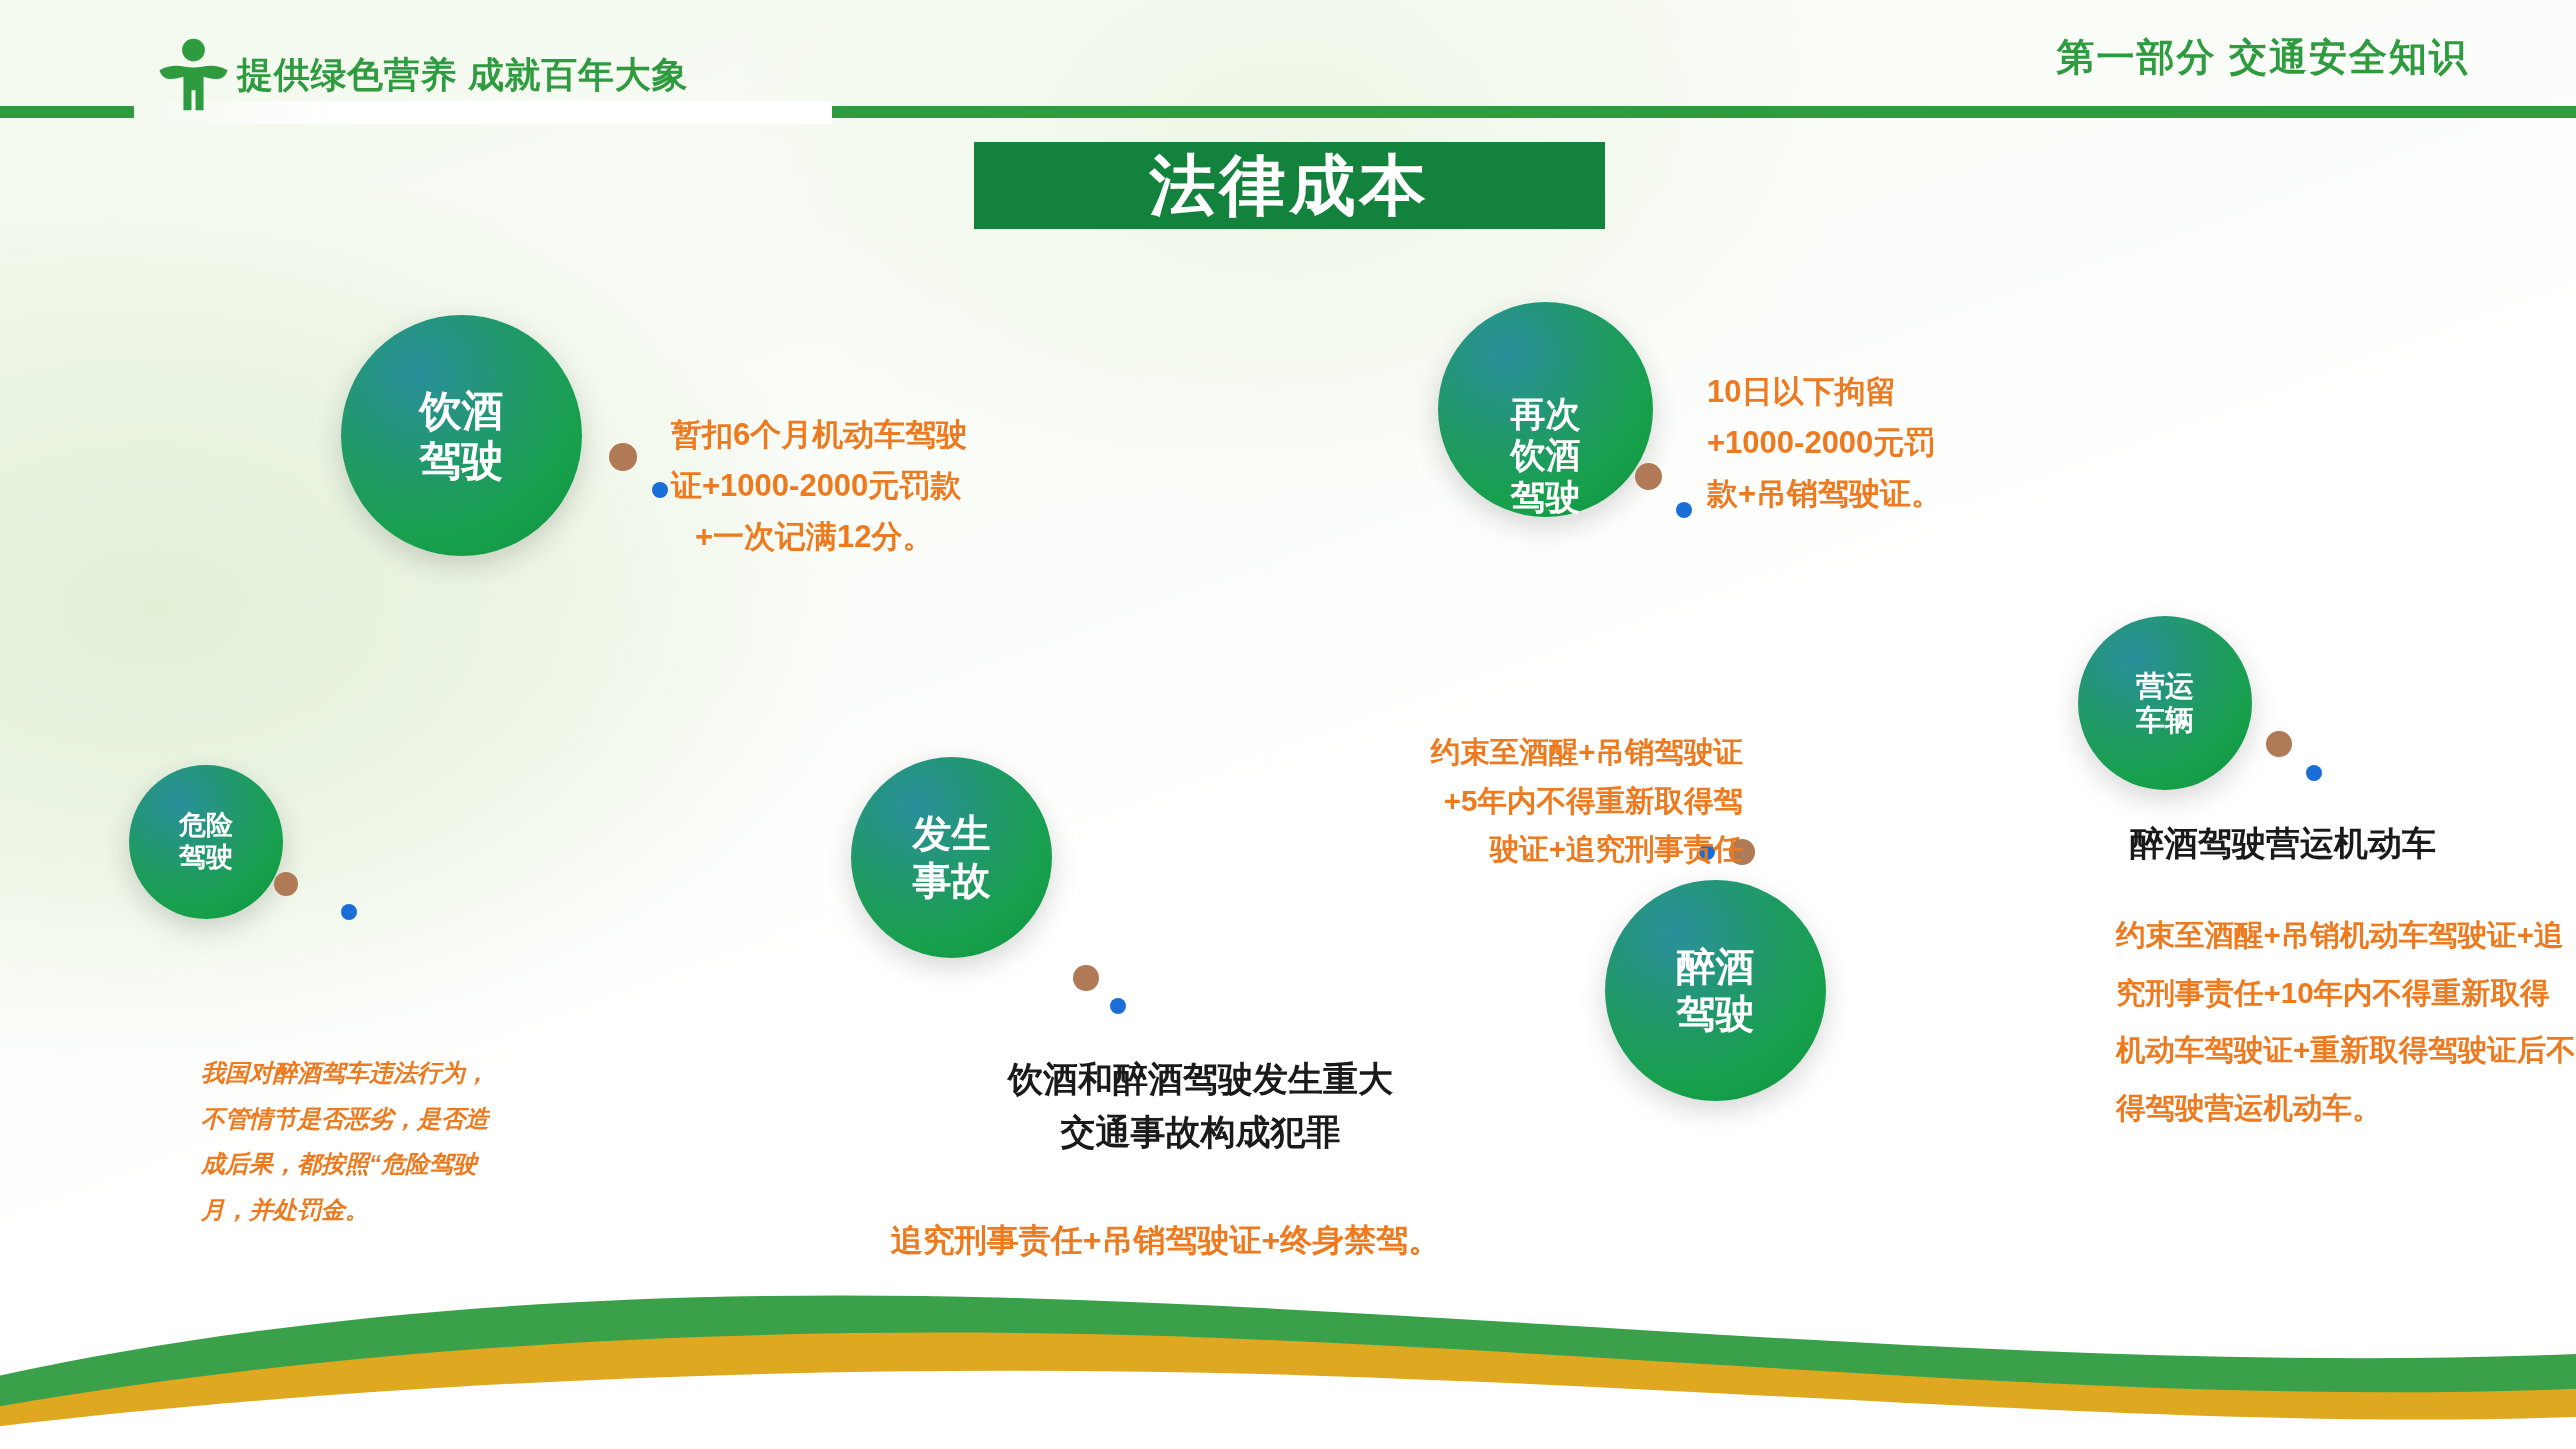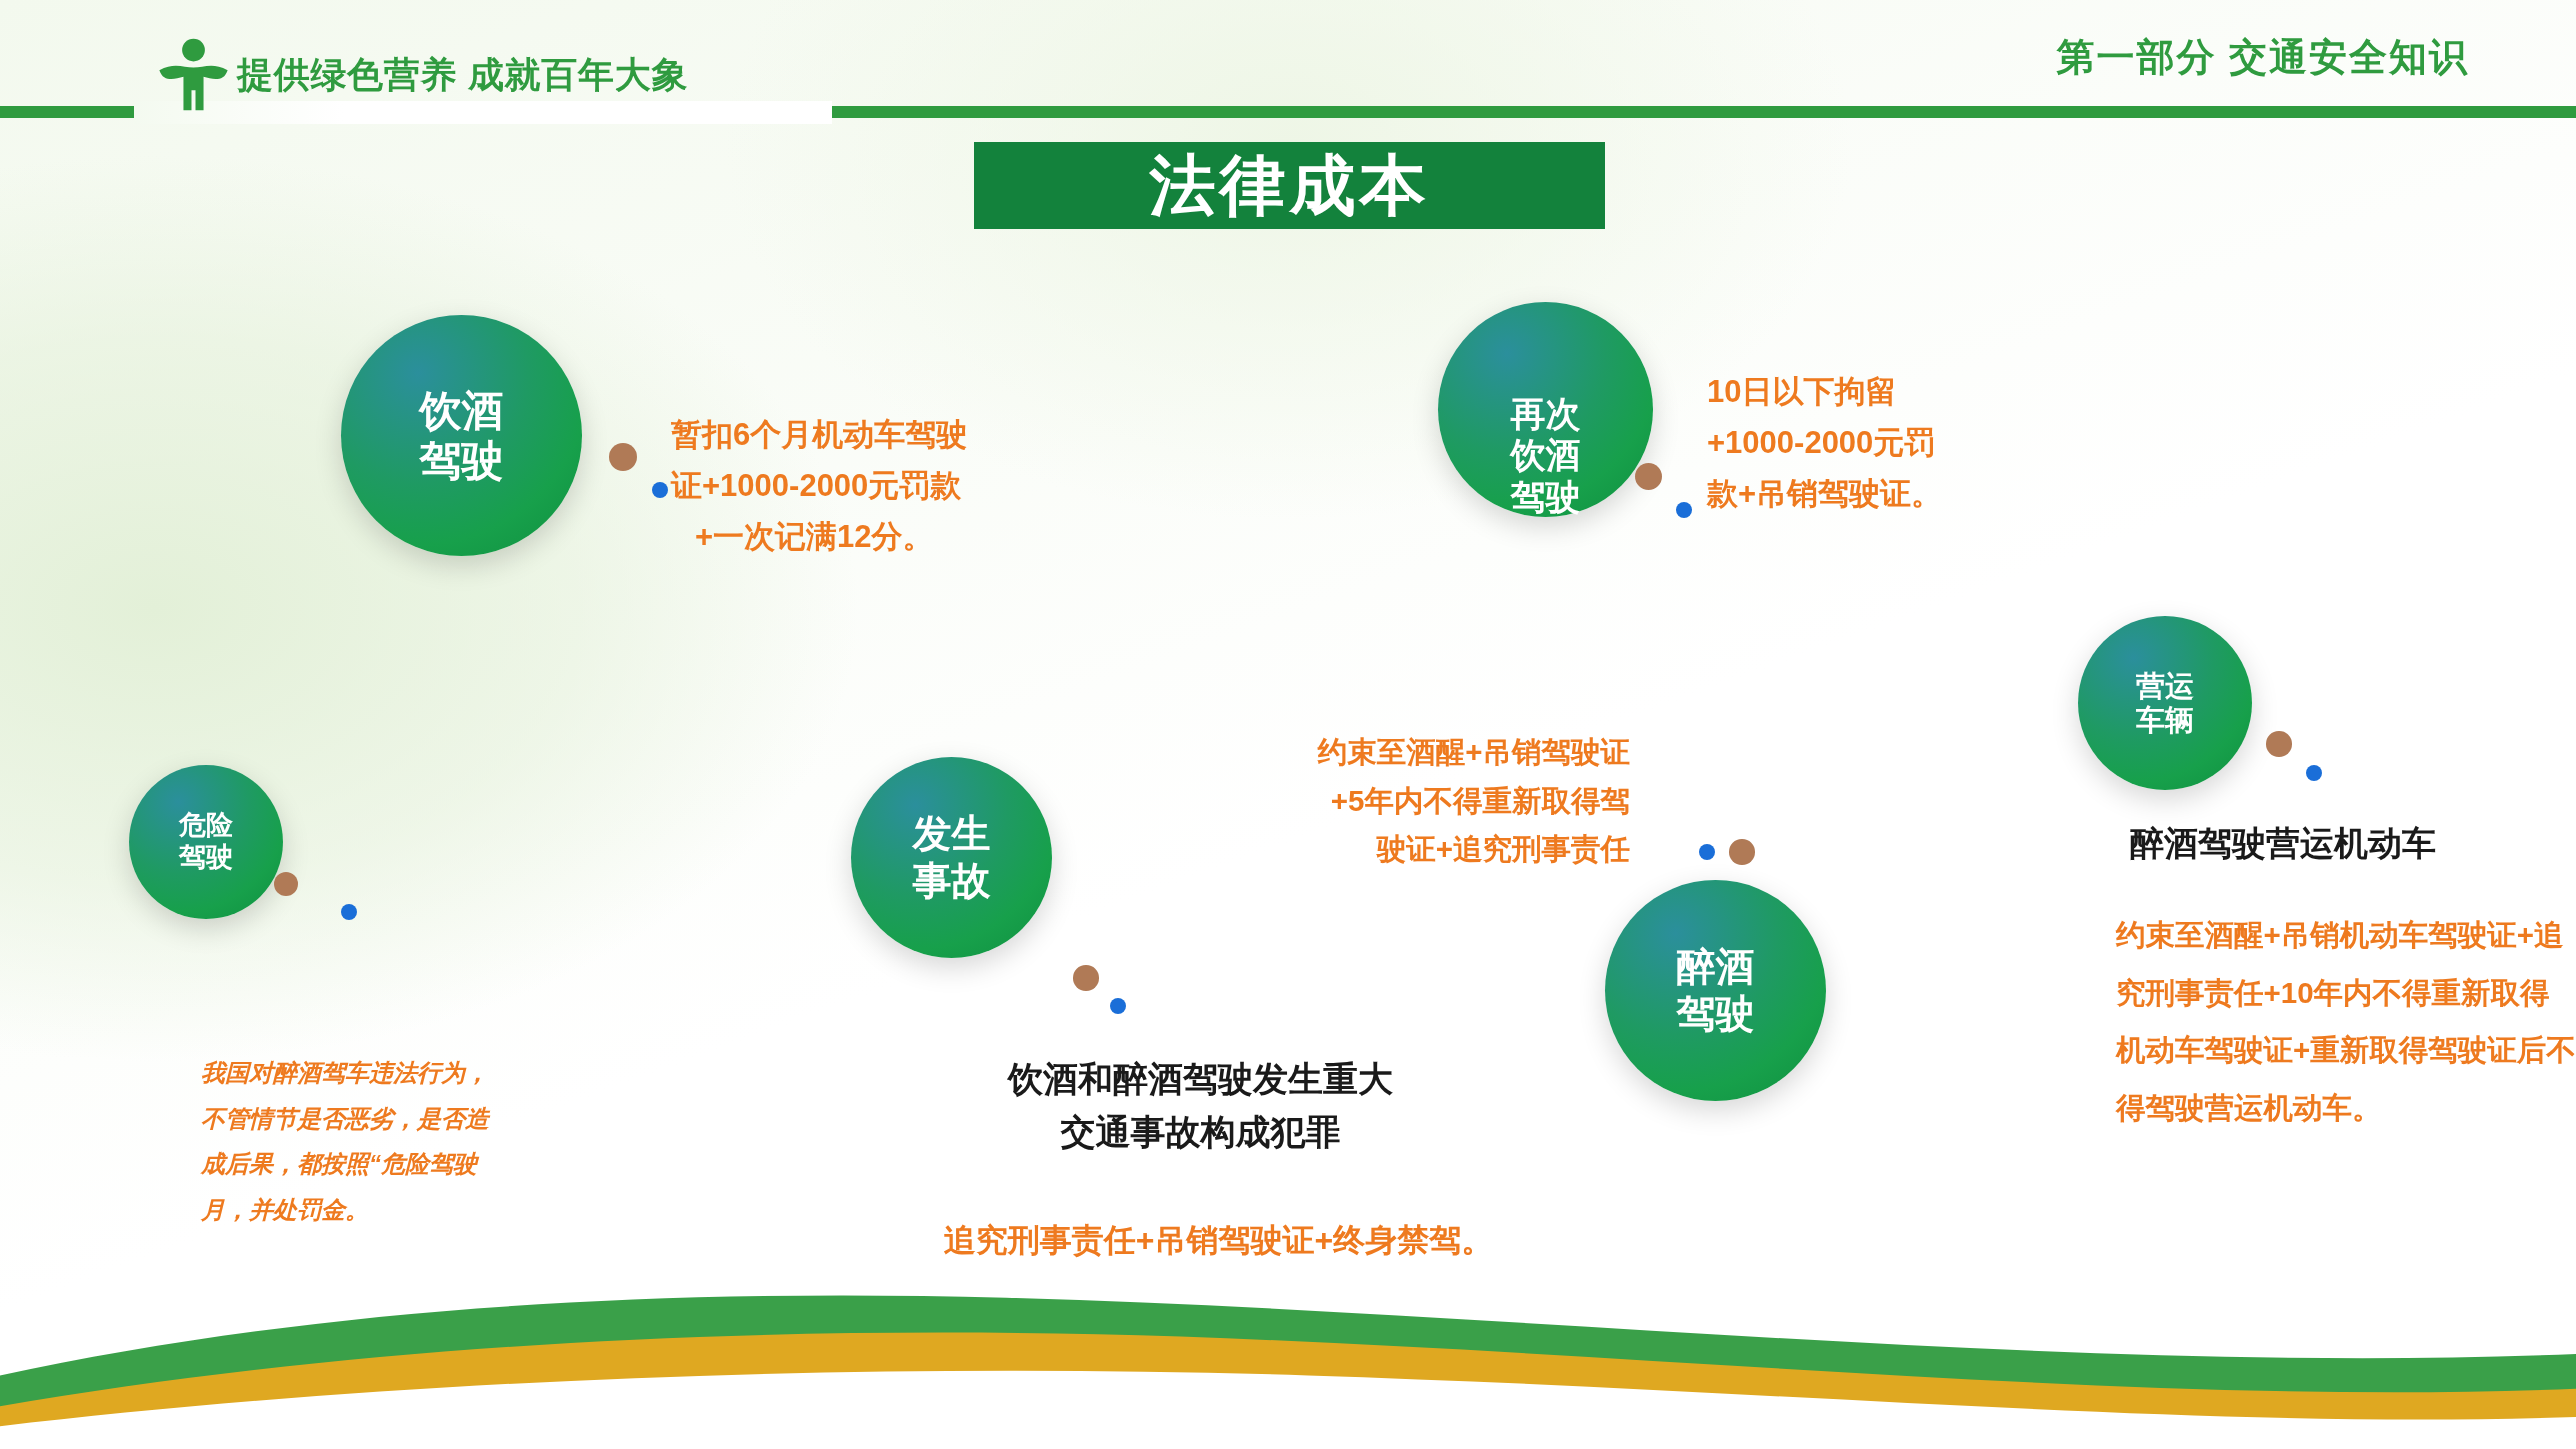--- a/index.html
+++ b/index.html
@@ -212,34 +212,34 @@
       <span>事故</span>
     </div>
   </div>
   <div class="dot dot-brown" style="left:1073px; top:965px; width:25.5px; height:25.5px;"></div>
   <div class="dot dot-blue" style="left:1110px; top:998px; width:16px; height:16px;"></div>
 
   <div class="txt txt-dark" style="left:865px; top:1053px; width:671px; font-size:35px; text-align:center; line-height:1.5;">
     <div>饮酒和醉酒驾驶发生重大</div>
     <div>交通事故构成犯罪</div>
   </div>
-  <div class="txt txt-orange" style="left:786px; top:1214px; width:865px; font-size:32px; text-align:center;">
+  <div class="txt txt-orange" style="left:733px; top:1214px; width:865px; font-size:32px; text-align:center;">
     <div>追究刑事责任+吊销驾驶证+终身禁驾。</div>
   </div>
 
   <div class="circle" style="left:1605px; top:880px; width:221px; height:221px; font-size:39px;">
     <div>
       <span>醉酒</span>
       <span>驾驶</span>
     </div>
   </div>
   <div class="dot dot-brown" style="left:1729px; top:839px; width:25.5px; height:25.5px;"></div>
   <div class="dot dot-blue" style="left:1699px; top:844px; width:16px; height:16px;"></div>
 
-  <div class="txt txt-orange" style="left:1140px; top:728px; width:490px; font-size:29.5px; text-align:right;">
+  <div class="txt txt-orange" style="left:1253px; top:728px; width:490px; font-size:29.5px; text-align:right;">
     <div>约束至酒醒+吊销驾驶证</div>
     <div>+5年内不得重新取得驾</div>
     <div>驶证+追究刑事责任</div>
   </div>
 
   <div class="circle" style="left:2078px; top:616px; width:174px; height:174px; font-size:29px;">
     <div>
       <span>营运</span>
       <span>车辆</span>
     </div>

